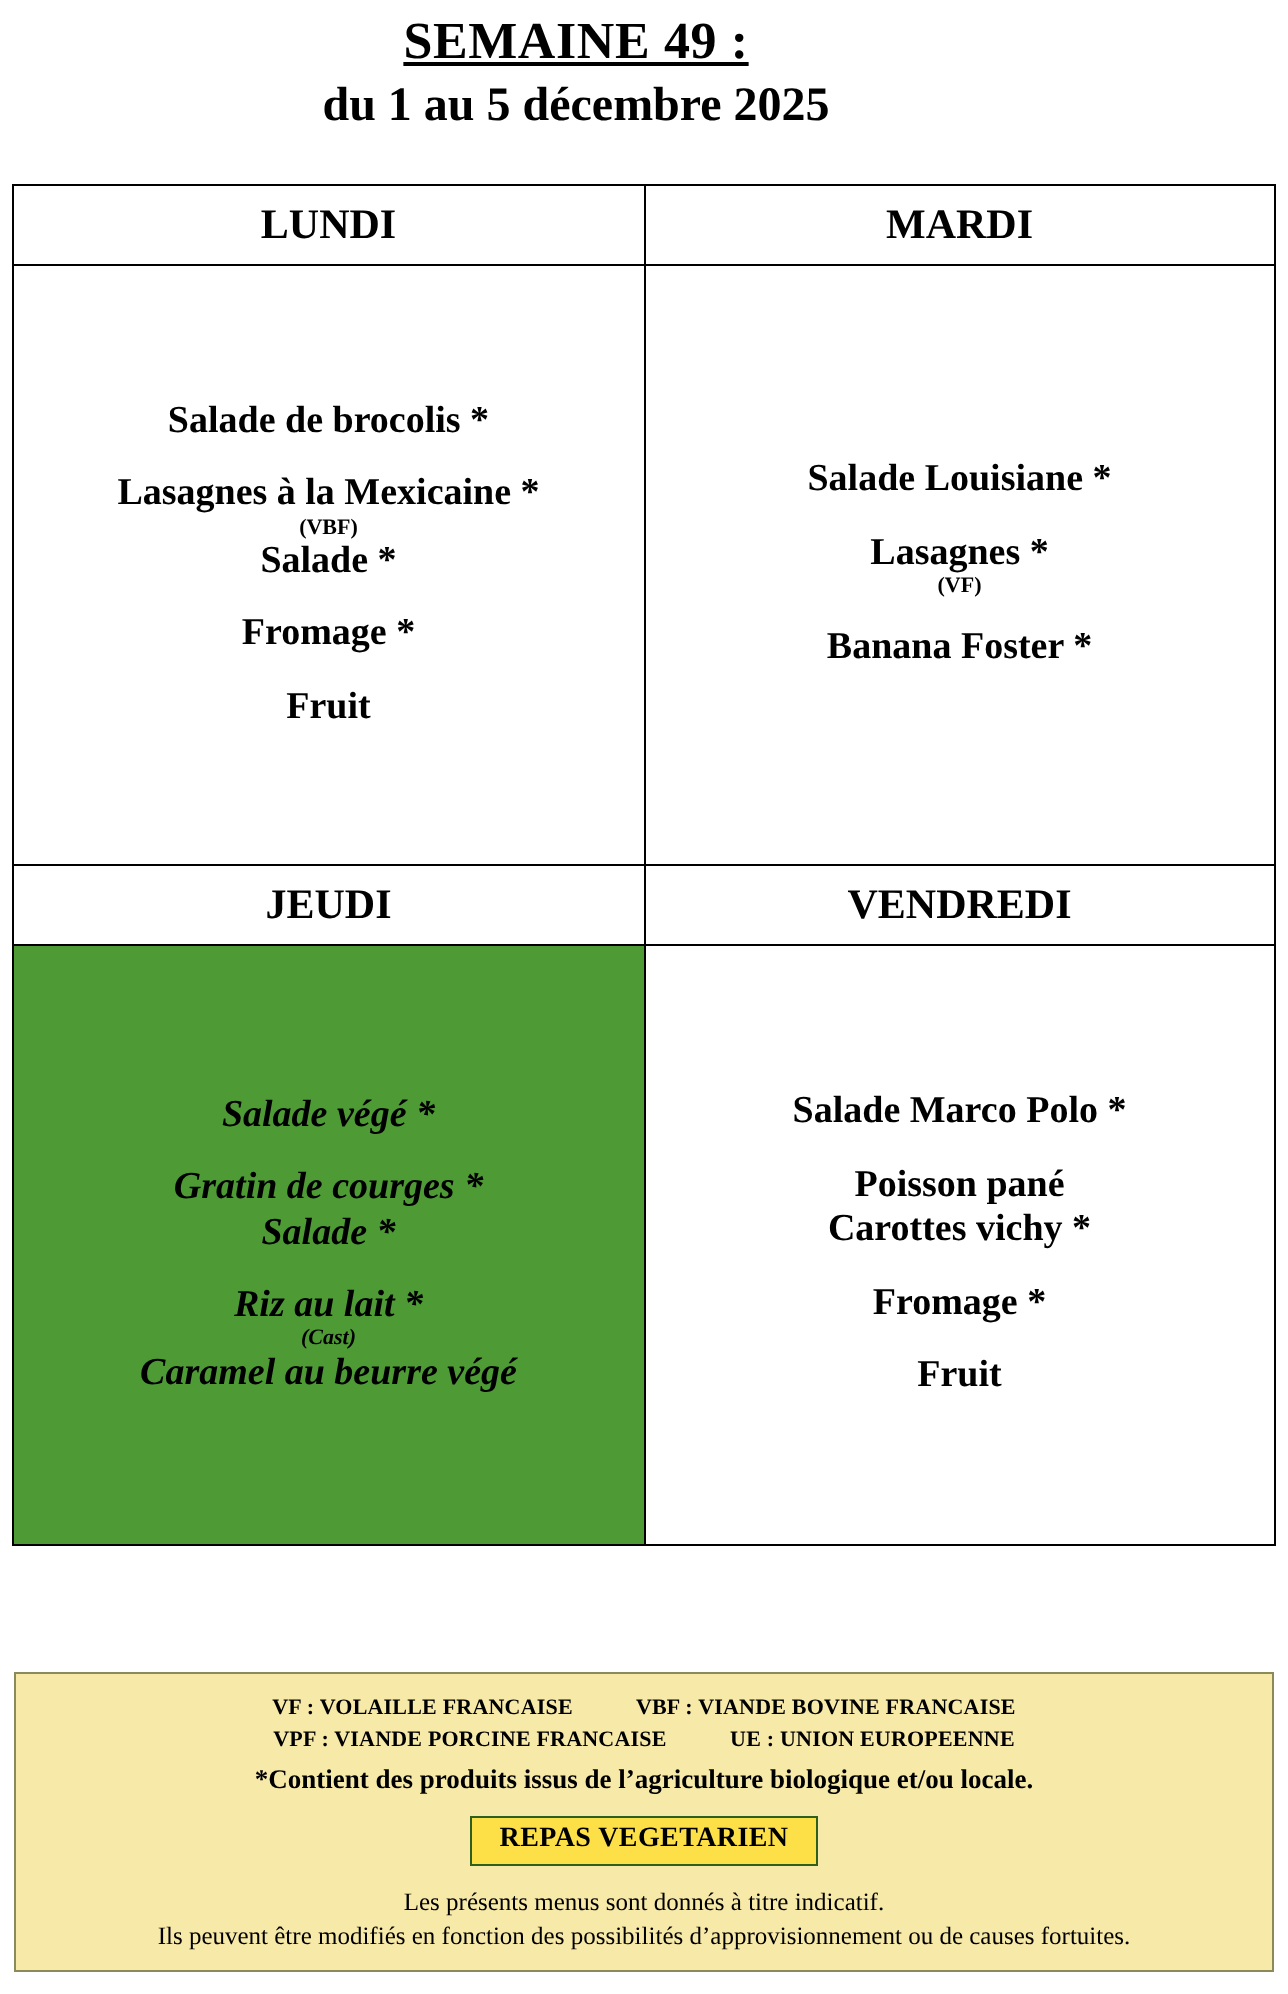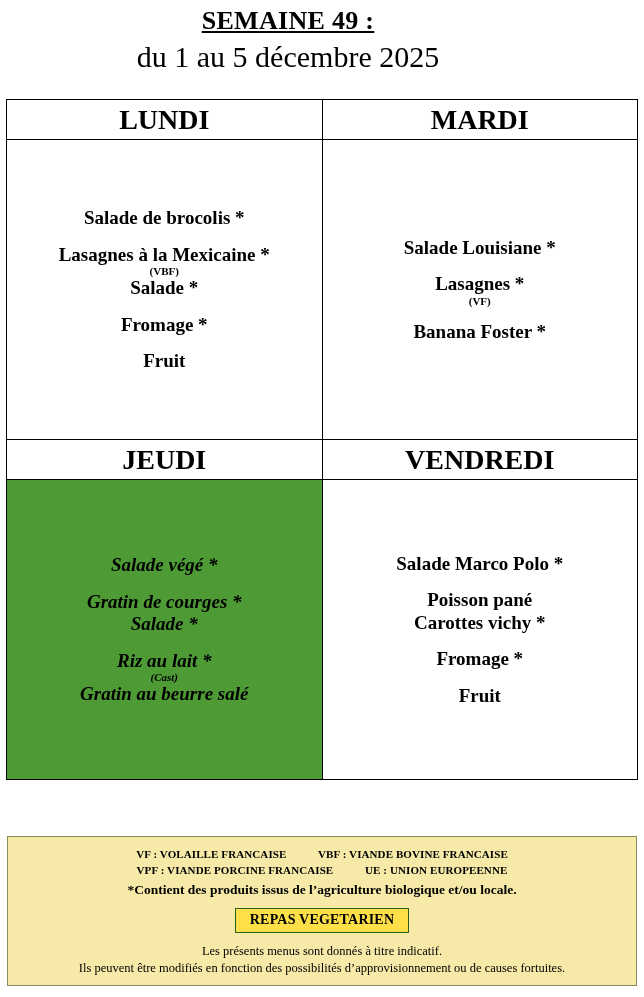--- a/index.html
+++ b/index.html
@@ -25,41 +25,41 @@
     padding-top: 6px;
   }
   .header .line1 {
     font-size: 26px;
     font-weight: bold;
     text-decoration: underline;
     line-height: 1.15;
     letter-spacing: 0.3px;
   }
   .header .line2 {
-    font-size: 30px;
-    font-weight: normal;
+    font-size: 24px;
+    font-weight: bold;
     line-height: 1.25;
     margin-top: 2px;
   }
 
   
   .menu-table {
     margin: 24px 6px 0 6px;
     width: 632px;
     border-collapse: collapse;
     table-layout: fixed;
   }
   .menu-table td, .menu-table th {
     border: 1.5px solid #000000;
     vertical-align: middle;
     padding: 0;
   }
   .day-head {
     text-align: center;
-    font-size: 28px;
+    font-size: 21px;
     font-weight: bold;
     height: 40px;
     background: #ffffff;
   }
   .day-cell {
     text-align: center;
     font-size: 19px;
     font-weight: bold;
     height: 300px;
     padding: 10px 6px;
@@ -183,21 +183,21 @@
         <div class="dish">
           <span>Salade végé *</span>
         </div>
         <div class="dish">
           <span>Gratin de courges *</span>
           <span class="tight">Salade *</span>
         </div>
         <div class="dish">
           <span>Riz au lait *</span>
           <span class="sub">(Cast)</span>
-          <span class="tight">Gratin au beurre salé</span>
+          <span class="tight">Caramel au beurre végé</span>
         </div>
       </td>
       <td class="day-cell">
         <div class="dish">
           <span>Salade Marco Polo *</span>
         </div>
         <div class="dish">
           <span>Poisson pané</span>
           <span class="tight">Carottes vichy *</span>
         </div>

